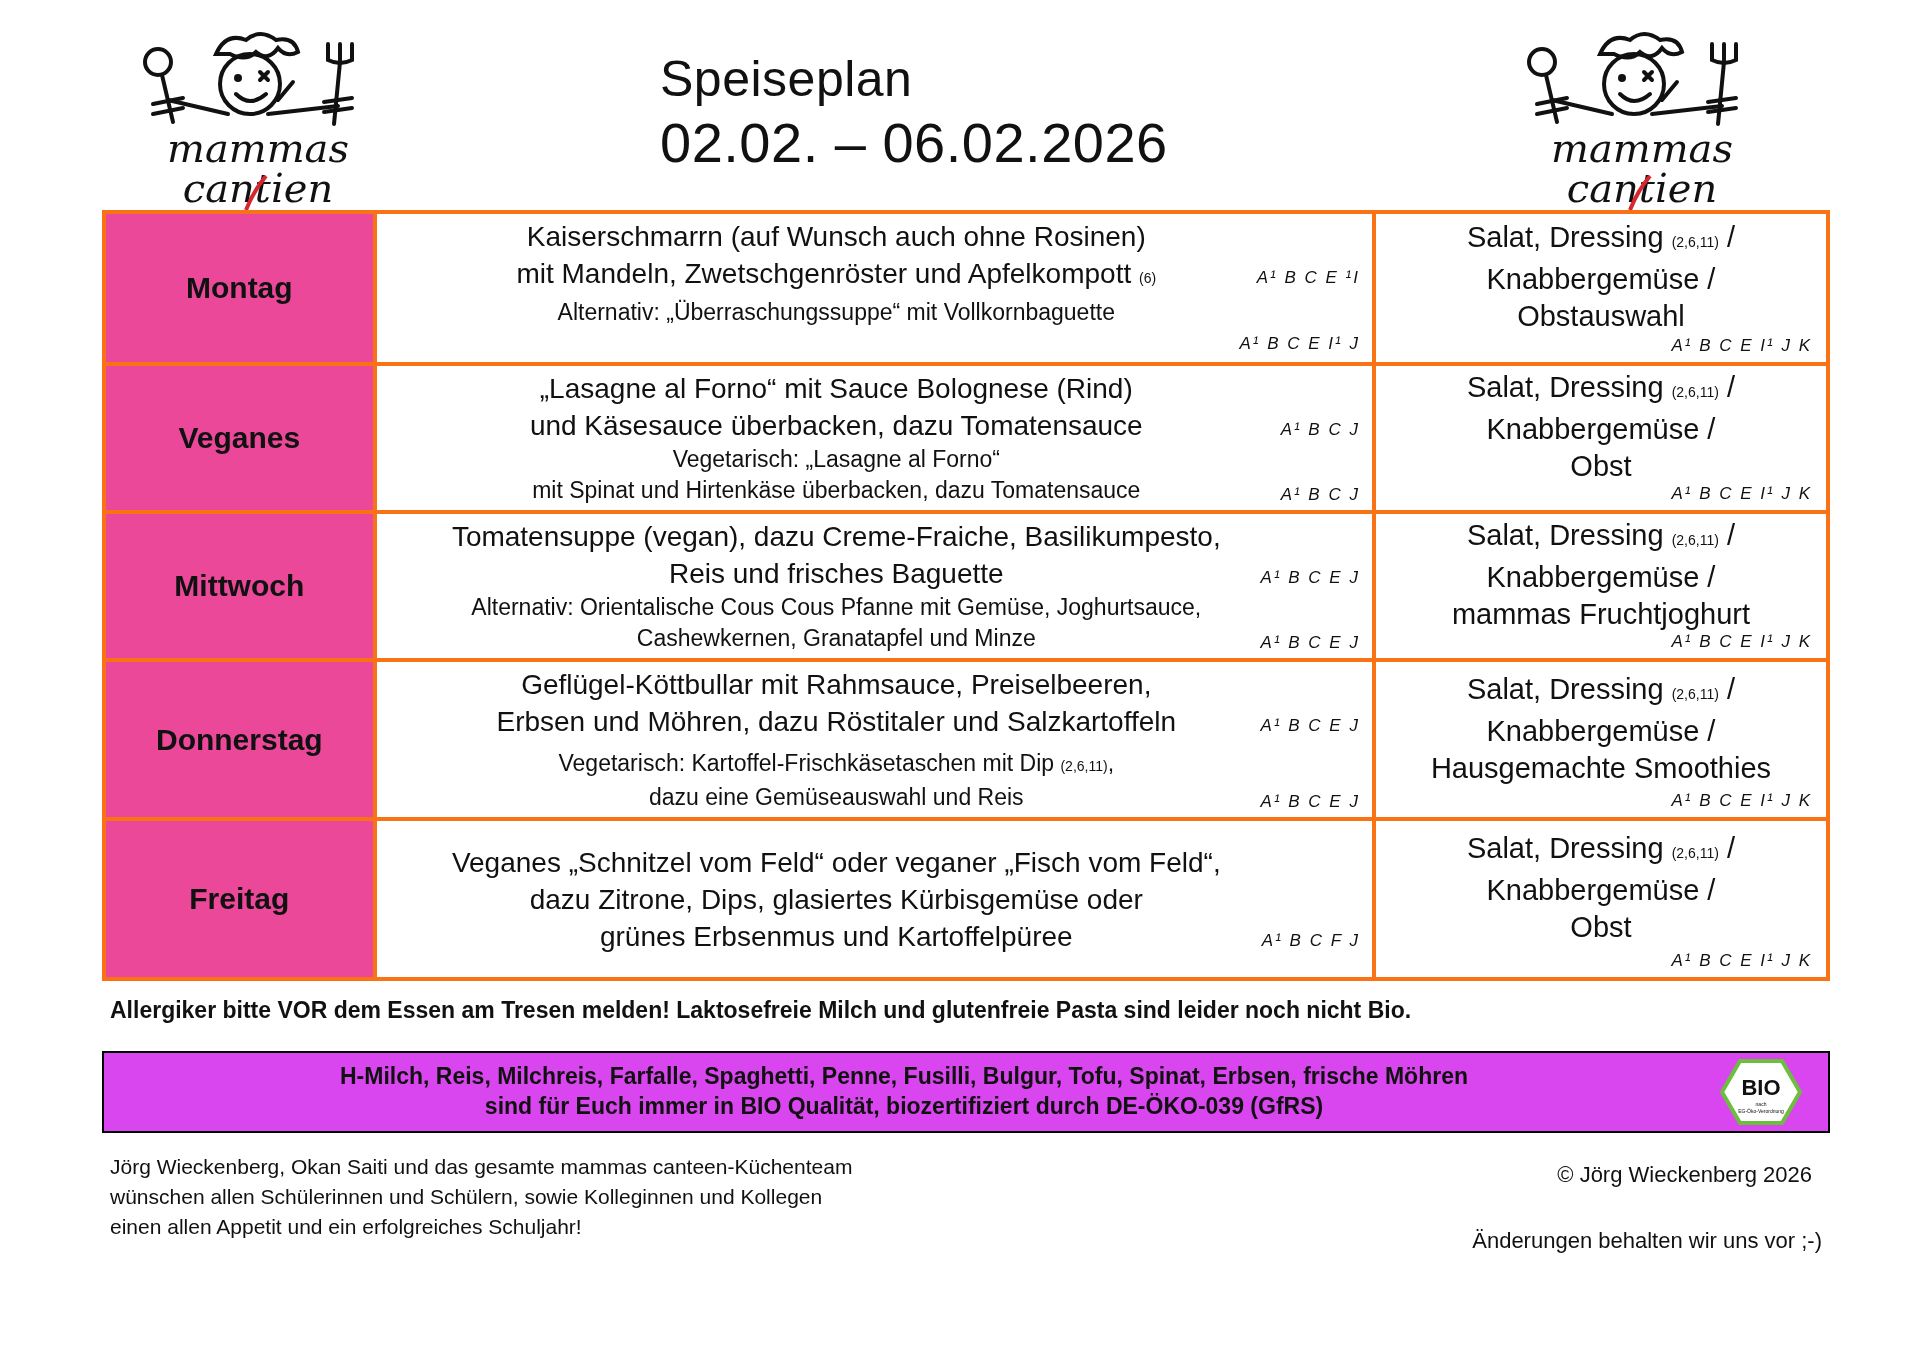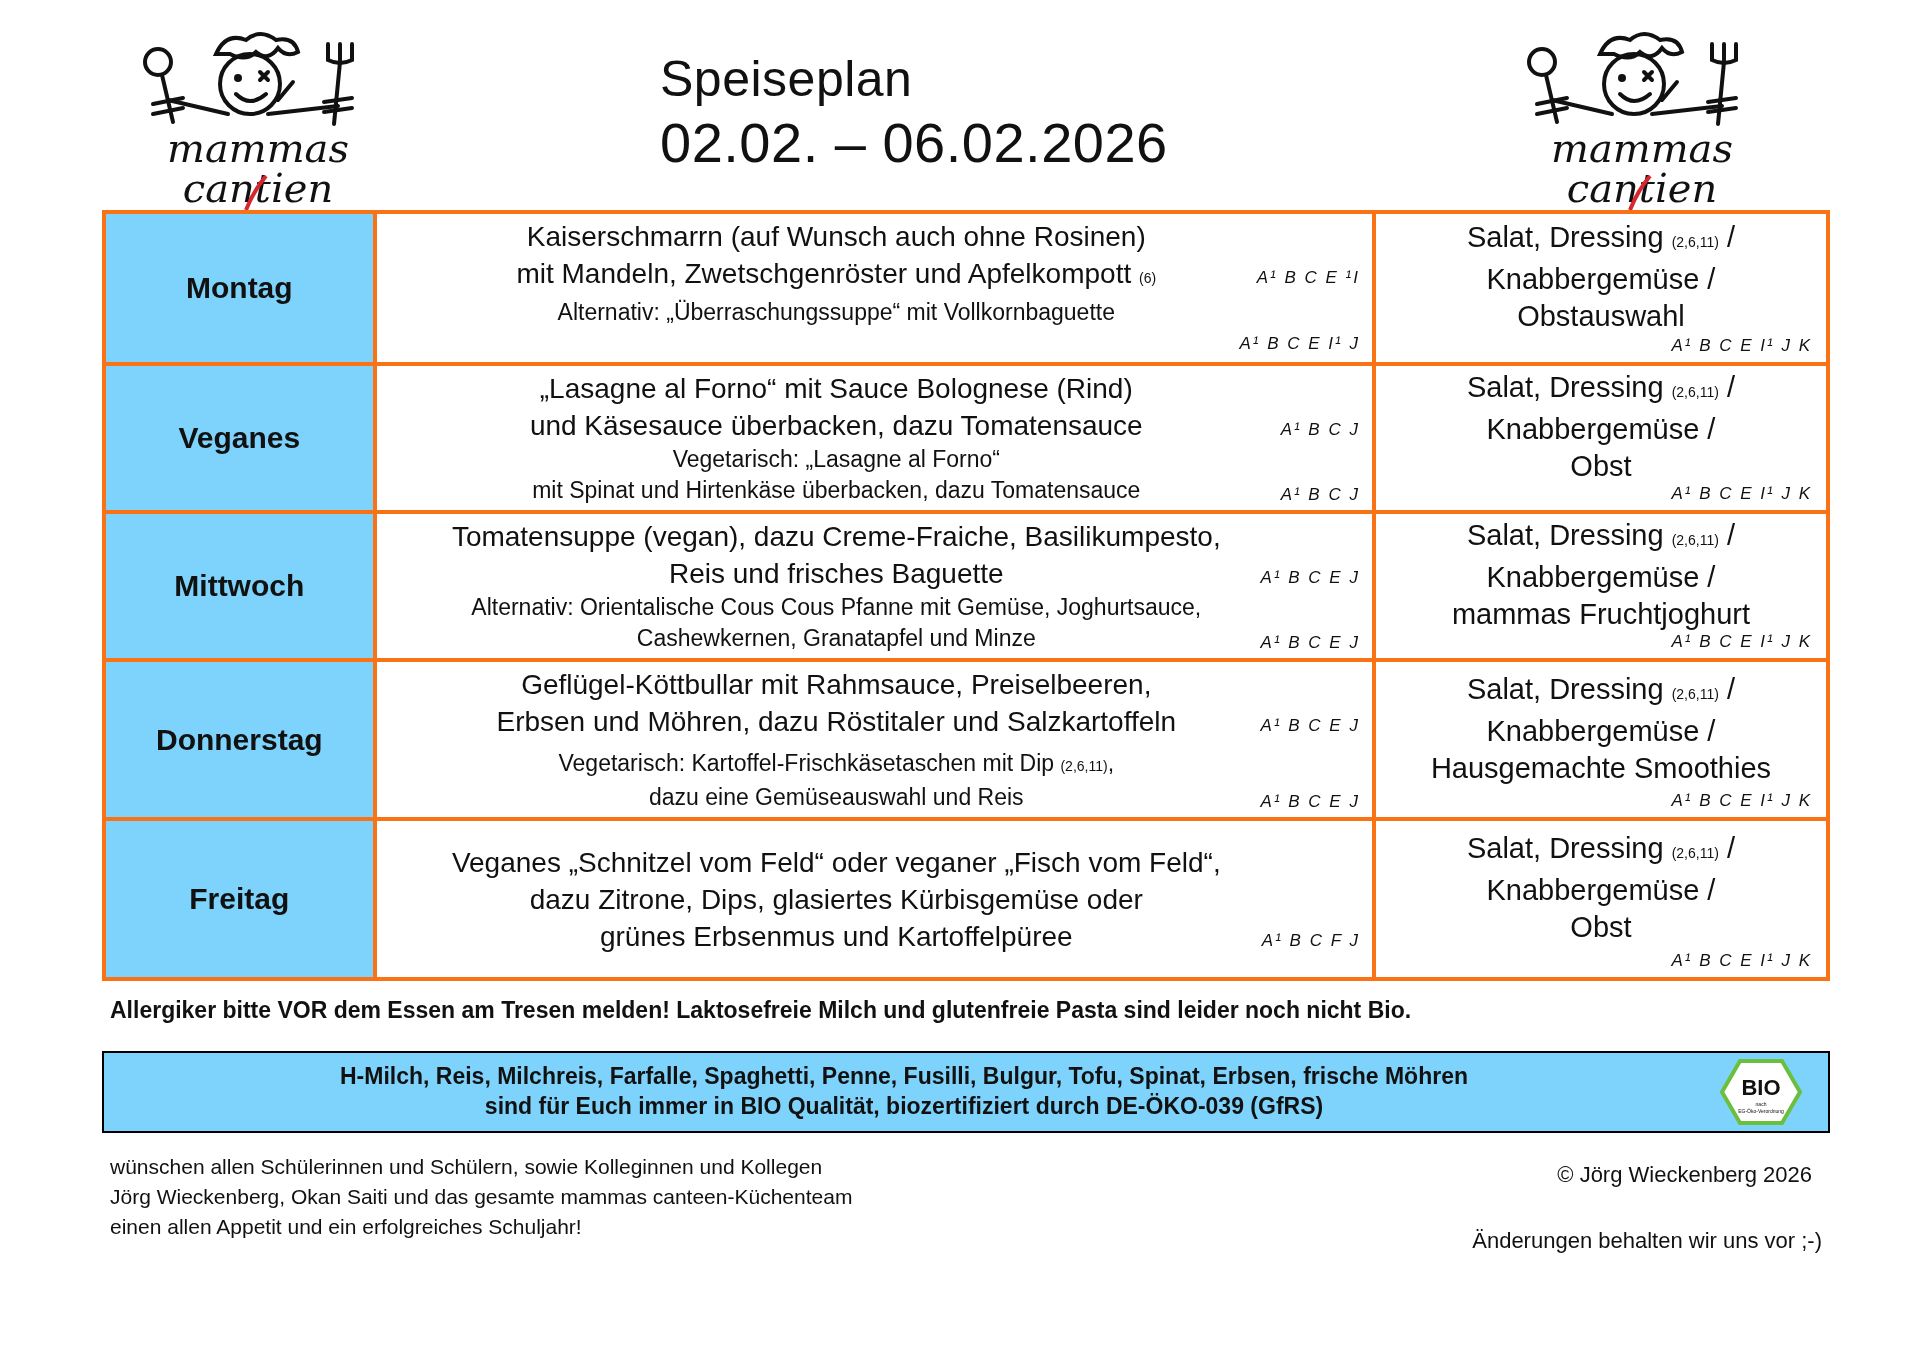--- a/index.html
+++ b/index.html
@@ -17,21 +17,21 @@
   .date  { font-size: 56px; line-height: 66px; letter-spacing: 0.5px; }
 
   .menu-table {
     position: absolute; left: 102px; top: 210px; width: 1728px;
     border-collapse: collapse; table-layout: fixed;
   }
   .menu-table td { border: 4px solid #f97316; vertical-align: middle; padding: 0; position: relative; }
   .col-day { width: 270px; }
   .col-main { width: 997px; }
   .col-side { width: 453px; }
-  .day-cell { background: #7dd3fc; text-align: center; font-weight: bold; font-size: 30px; }
+  .day-cell { background: #ec4899; text-align: center; font-weight: bold; font-size: 30px; }
   .main-cell { text-align: center; padding: 4px 96px 4px 20px !important; }
   .side-cell { text-align: center; padding: 2px 10px 24px 10px !important; }
 
   .r1 { height: 150px; } .r2 { height: 141px; } .r3 { height: 140px; }
   .r4 { height: 140px; } .r5 { height: 160px; }
 
   .dish-line { font-size: 28px; line-height: 37px; white-space: nowrap; }
   .alt-line  { font-size: 23px; line-height: 31px; white-space: nowrap; }
   .sm { font-size: 14px; }
   .allergens {
@@ -39,21 +39,21 @@
     letter-spacing: 2px; white-space: nowrap;
   }
   .side-line { font-size: 29px; line-height: 37px; white-space: nowrap; }
   .side-allergens { position: absolute; right: 14px; bottom: 6px; font-style: italic; font-size: 17px; letter-spacing: 2px; }
 
   .allergy-note {
     position: absolute; left: 110px; top: 997px; font-weight: bold; font-size: 23px; white-space: nowrap;
   }
   .bio-box {
     position: absolute; left: 102px; top: 1051px; width: 1724px; height: 78px;
-    border: 2px solid #000; background: #7dd3fc;
+    border: 2px solid #000; background: #d946ef;
   }
   .bio-text {
     position: absolute; left: 150px; width: 1300px; top: 8px; text-align: center;
     font-weight: bold; font-size: 23px; line-height: 30px;
   }
   .bio-logo { position: absolute; right: 24px; top: 4px; width: 86px; height: 70px; }
 
   .footer-left {
     position: absolute; left: 110px; top: 1152px; font-size: 21px; line-height: 30px;
   }
@@ -224,18 +224,18 @@
   </div>
   <svg class="bio-logo" viewBox="0 0 86 70">
     <polygon points="22,4 64,4 82,35 64,66 22,66 4,35" fill="#fff" stroke="#6cbf3c" stroke-width="4"></polygon>
     <text x="43" y="38" text-anchor="middle" font-family="Liberation Sans, sans-serif" font-weight="bold" font-size="22" fill="#111">BIO</text>
     <text x="43" y="49" text-anchor="middle" font-family="Liberation Sans, sans-serif" font-size="5" fill="#111">nach</text>
     <text x="43" y="56" text-anchor="middle" font-family="Liberation Sans, sans-serif" font-size="5" fill="#111">EG-Öko-Verordnung</text>
   </svg>
 </div>
 
 <div class="footer-left">
+  <div>Jörg Wieckenberg, Okan Saiti und das gesamte mammas canteen-Küchenteam</div>
   <div>wünschen allen Schülerinnen und Schülern, sowie Kolleginnen und Kollegen</div>
-  <div>Jörg Wieckenberg, Okan Saiti und das gesamte mammas canteen-Küchenteam</div>
   <div>einen allen Appetit und ein erfolgreiches Schuljahr!</div>
 </div>
 <div class="copyright">© Jörg Wieckenberg 2026</div>
 <div class="changes">Änderungen behalten wir uns vor ;-)</div>
 
 </body></html>

